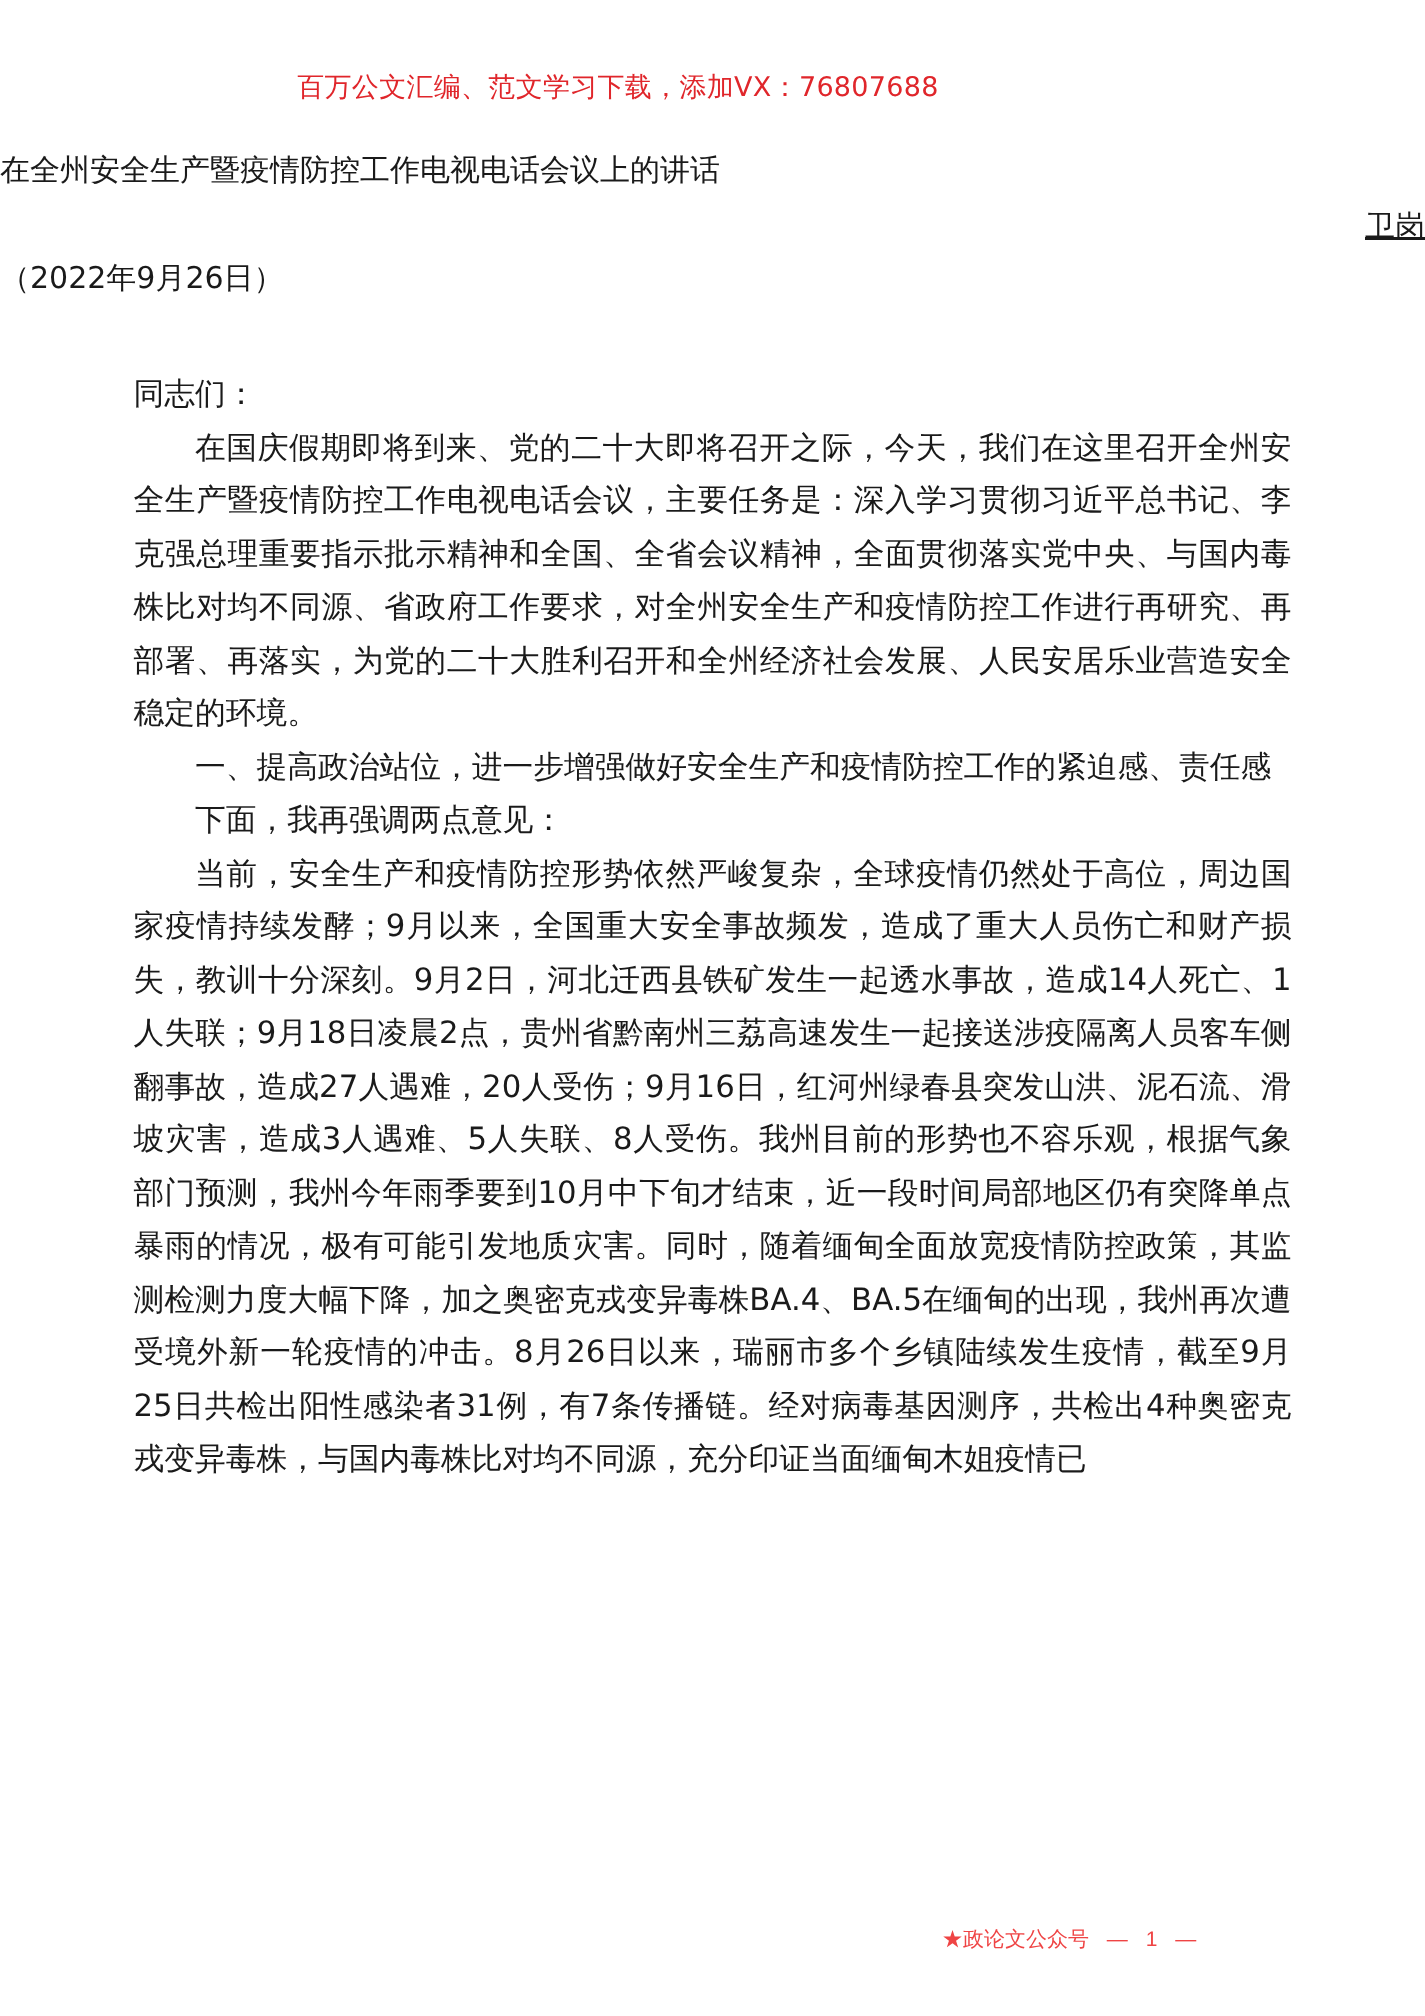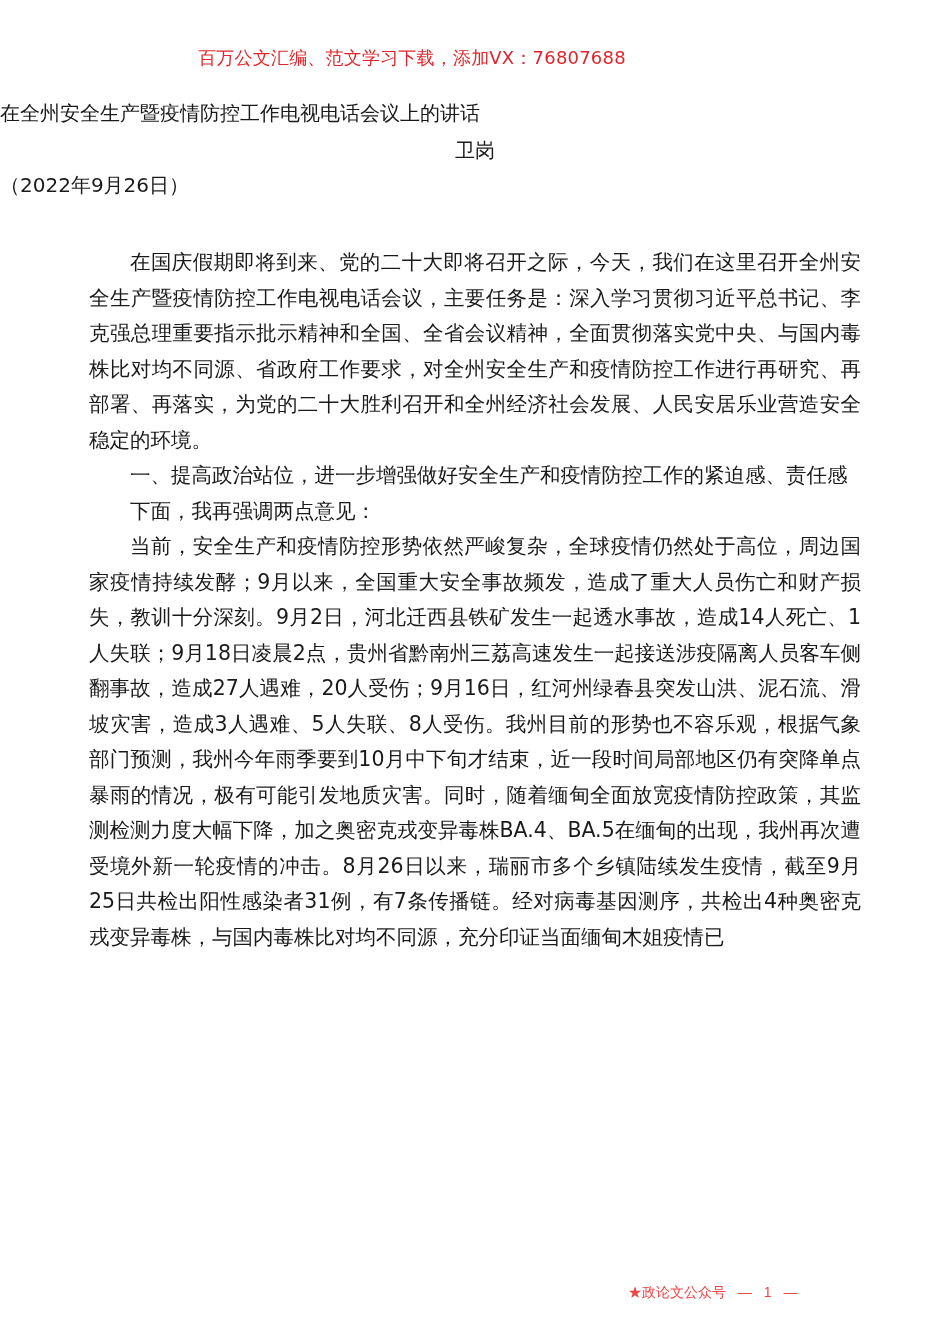--- a/index.html
+++ b/index.html
@@ -1,38 +1,39 @@
 <!DOCTYPE html>
 <html><head>
 <meta charset="utf-8">
 <style>
   html, body { margin:0; padding:0; background:#ffffff; }
   body { width:950px; height:1344px; position:relative; overflow:hidden;
          font-family:"DejaVu Sans", "Liberation Sans", sans-serif; color:#1a1a1a; }
   .header-banner { position:absolute; top:46px; left:0; width:824px; text-align:center;
          font-size:18px; color:#e0262b; letter-spacing:0.2px; }
   .title { position:absolute; top:100px; left:0; width:950px; text-align:left; font-size:20px; }
-  .author { position:absolute; top:137px; left:0; width:950px; text-align:center; font-size:20px; }
+  .author { position:absolute; top:137px; left:0; width:950px; text-align:right; font-size:20px;text-decoration:underline; }
   .date { position:absolute; top:172px; left:0; width:950px; text-align:left; font-size:20px; }
   .body { position:absolute; top:245px; left:89px; width:772px; font-size:20.5px; line-height:35.5px; }
   .body p { margin:0; text-align:justify; text-justify:inter-character; }
   .body p.indent { text-indent:2em; }
   .footer { position:absolute; top:1284px; left:628px; font-size:14px; color:#ef4444;
             font-family:Liberation Sans, sans-serif; }
   .footer .dash { margin:0 8px; }
 </style>
 </head>
 <body>
 
 <div class="header-banner">百万公文汇编、范文学习下载，添加VX：76807688</div>
 <div class="title">在全州安全生产暨疫情防控工作电视电话会议上的讲话</div>
 <div class="author">卫岗</div>
 <div class="date">（2022年9月26日）</div>
 
 <div class="body">
+  <p>同志们：</p>
   <p class="indent">在国庆假期即将到来、党的二十大即将召开之际，今天，我们在这里召开全州安全生产暨疫情防控工作电视电话会议，主要任务是：深入学习贯彻习近平总书记、李克强总理重要指示批示精神和全国、全省会议精神，全面贯彻落实党中央、与国内毒株比对均不同源、省政府工作要求，对全州安全生产和疫情防控工作进行再研究、再部署、再落实，为党的二十大胜利召开和全州经济社会发展、人民安居乐业营造安全稳定的环境。</p>
   <p class="indent">一、提高政治站位，进一步增强做好安全生产和疫情防控工作的紧迫感、责任感</p>
   <p class="indent">下面，我再强调两点意见：</p>
   <p class="indent">当前，安全生产和疫情防控形势依然严峻复杂，全球疫情仍然处于高位，周边国家疫情持续发酵；9月以来，全国重大安全事故频发，造成了重大人员伤亡和财产损失，教训十分深刻。9月2日，河北迁西县铁矿发生一起透水事故，造成14人死亡、1人失联；9月18日凌晨2点，贵州省黔南州三荔高速发生一起接送涉疫隔离人员客车侧翻事故，造成27人遇难，20人受伤；9月16日，红河州绿春县突发山洪、泥石流、滑坡灾害，造成3人遇难、5人失联、8人受伤。我州目前的形势也不容乐观，根据气象部门预测，我州今年雨季要到10月中下旬才结束，近一段时间局部地区仍有突降单点暴雨的情况，极有可能引发地质灾害。同时，随着缅甸全面放宽疫情防控政策，其监测检测力度大幅下降，加之奥密克戎变异毒株BA.4、BA.5在缅甸的出现，我州再次遭受境外新一轮疫情的冲击。8月26日以来，瑞丽市多个乡镇陆续发生疫情，截至9月25日共检出阳性感染者31例，有7条传播链。经对病毒基因测序，共检出4种奥密克戎变异毒株，与国内毒株比对均不同源，充分印证当面缅甸木姐疫情已</p>
 </div>
 
 <div class="footer">
   <span>★政论文公众号</span>
   <span class="dash">—</span>
   <span>1</span>

